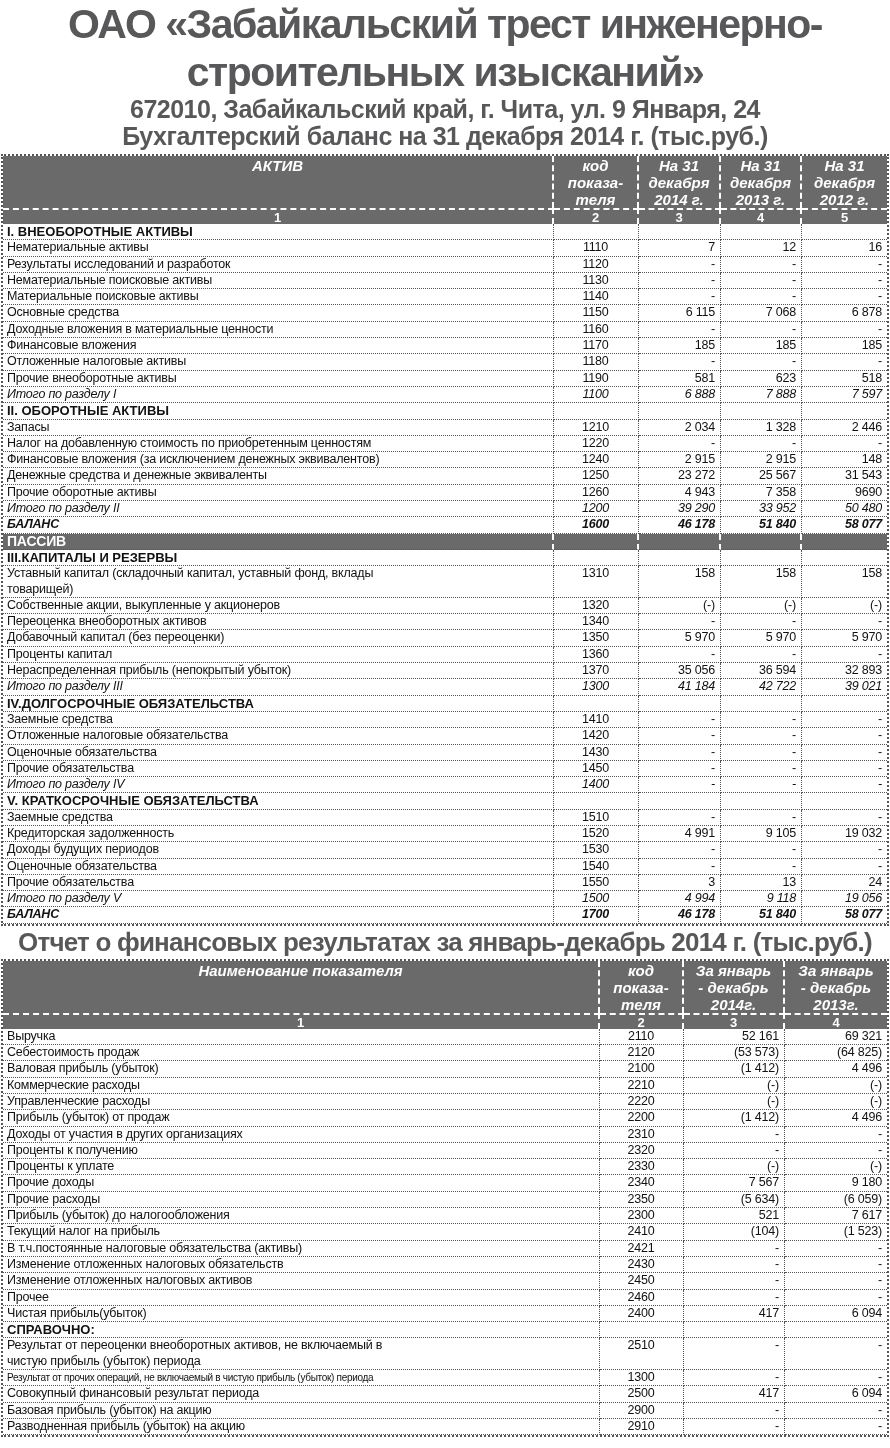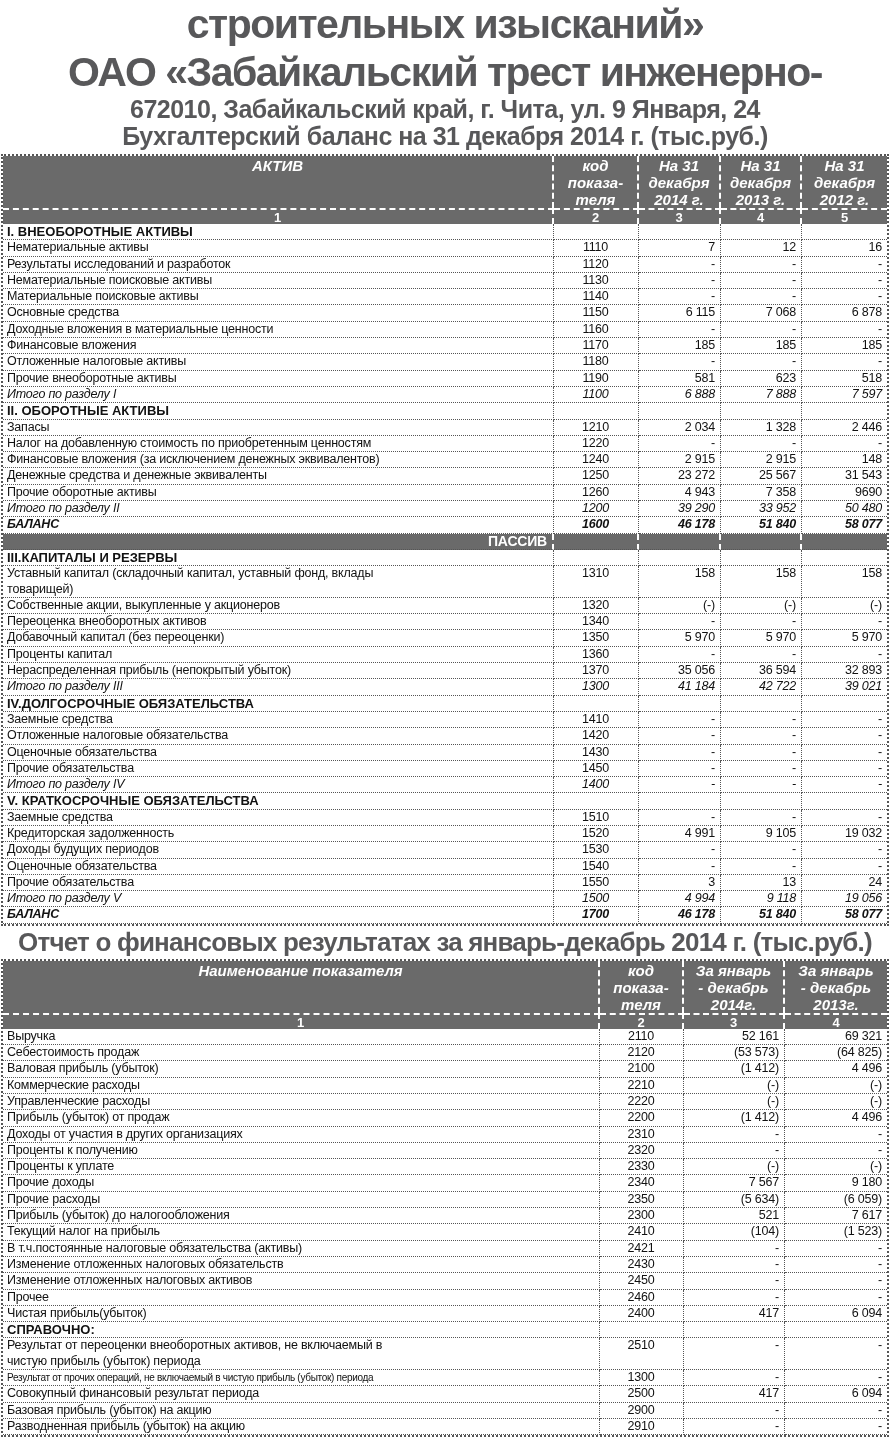--- a/index.html
+++ b/index.html
@@ -43,35 +43,35 @@
   .cell.code{text-align:center;}
   .trow.section .cell.label{font-weight:700;font-size:13px;letter-spacing:0;}
   .trow.italic .cell{font-style:italic;}
   .trow.bold-italic .cell{font-style:italic;font-weight:700;}
   .trow.tall .cell{min-height:31px;}
   .trow.small .cell.label{font-size:10px;letter-spacing:-0.3px;}
   .trow.band .cell{
     background:var(--band);color:#fff;border-right:2px dashed #fff;border-bottom:1px dotted var(--grid);
   }
   .trow.band .cell:last-child{border-right:none;}
-  .trow.band .cell.label{text-align:right;font-weight:700;font-size:14px;}
+  .trow.band .cell.label{text-align:left;font-weight:700;font-size:14px;}
   
   .income-title{
     text-align:center;color:var(--title);font-weight:700;
     font-size:26px;line-height:33px;letter-spacing:-0.8px;
   }
 </style>
 </head>
 <body>
 
 <div class="page">
 
   <div class="doc-header">
+    <div class="company-line">ОАО «Забайкальский трест инженерно-</div>
     <div class="company-line">строительных изысканий»</div>
-    <div class="company-line">ОАО «Забайкальский трест инженерно-</div>
     <div class="addr">672010, Забайкальский край, г. Чита, ул. 9 Января, 24</div>
     <div class="balance-title">Бухгалтерский баланс на 31 декабря 2014 г. (тыс.руб.)</div>
   </div>
 
   <div class="tbl balance">
     <div class="thead">
       <div class="hrow main">
         <div class="hcell">АКТИВ</div>
         <div class="hcell">код
 показа-

